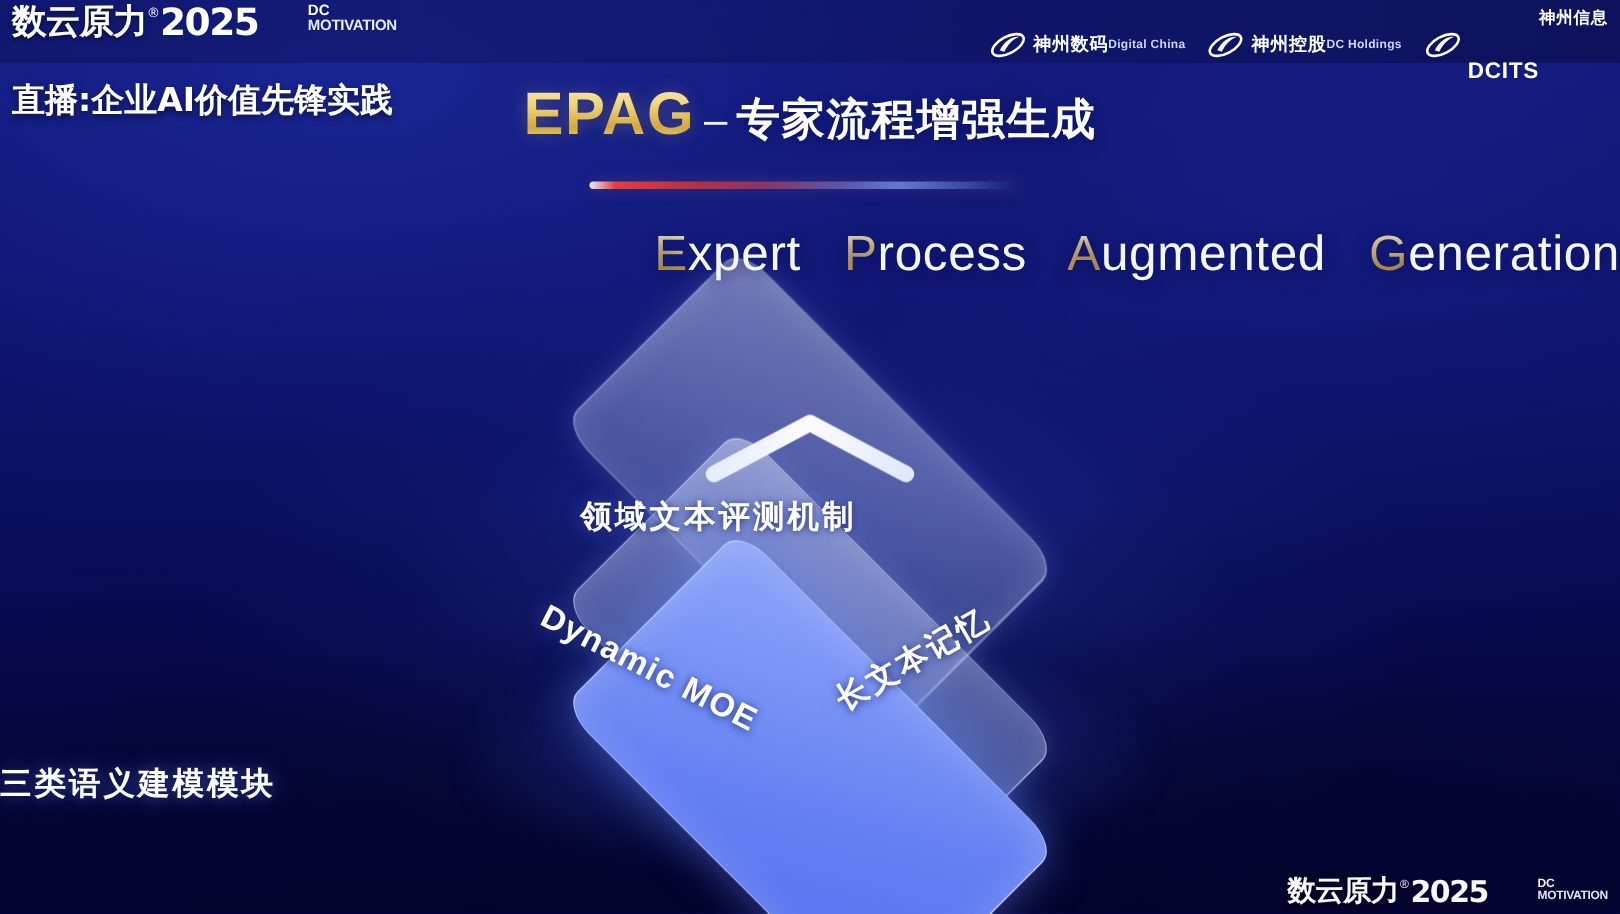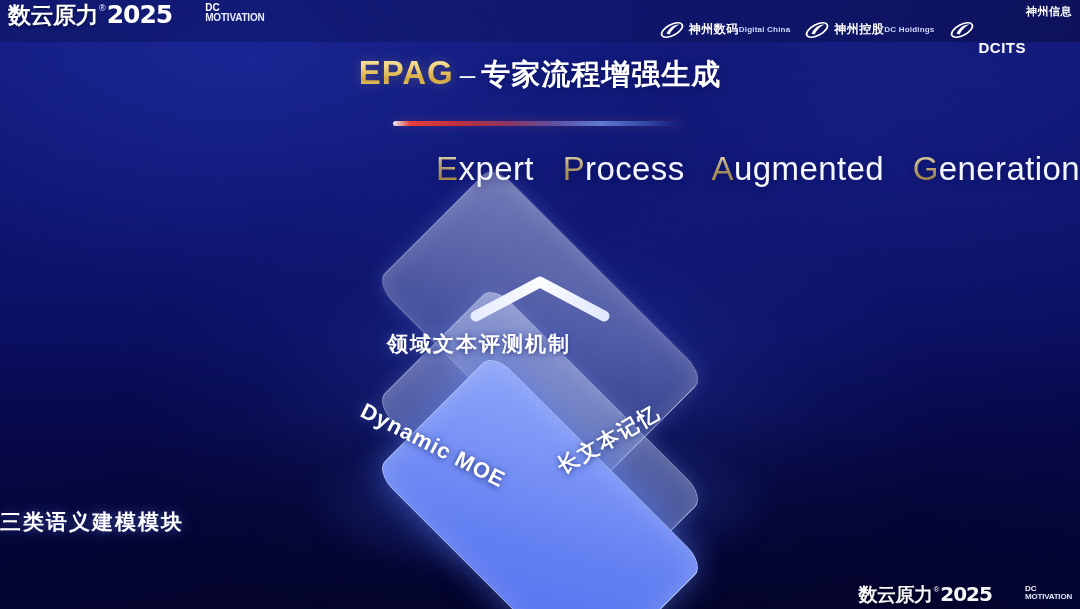--- a/index.html
+++ b/index.html
@@ -89,21 +89,21 @@
   .logo.dcits .txt .cn{ order:2; font-size:11px; color:#ffffff;}
   .logo.dcits .txt .en{ order:1; font-size:15px; color:#ffffff; letter-spacing:0.5px;margin-top:36px;}
 
   
   #epag-title{
     position:absolute; left:0; top:54px; width:1080px; z-index:7;
     text-align:center; white-space:nowrap;
   }
   #epag-title .epag{
     font-family:"Liberation Sans",sans-serif;
-    font-size:33px; font-weight:bold; letter-spacing:1px;
+    font-size:40px; font-weight:bold; letter-spacing:1px;
     background:linear-gradient(180deg,#fff3c4 0%,#f2d479 38%,#d2a63c 70%,#f6e39c 100%);
     -webkit-background-clip:text; background-clip:text; color:transparent;
     text-shadow:0 0 12px rgba(232,196,96,0.25);
     text-align:right;
   }
   #epag-title .dash{
     font-family:"Liberation Sans",sans-serif;
     font-size:28px; font-weight:normal; color:#f3f6ff; margin:0 6px;
   }
   #epag-title .cn{
@@ -293,20 +293,21 @@
   <div id="brand-lockup">
     <span class="brand-cn">数云原力</span>
     <span class="brand-reg">®</span>
     <span class="brand-year">2025</span>
     <span id="brand-dc">
       <span class="dc">DC</span>
       <span class="mot">MOTIVATION</span>
     </span>
   </div>
 
+  <div id="live-title">直播:企业AI价值先锋实践</div>
 
   <div id="partner-logos">
 
     <div class="logo">
       <svg class="mark" viewBox="0 0 52 48">
         <ellipse cx="26" cy="24" rx="23" ry="11" transform="rotate(-28 26 24)" fill="none" stroke="#ffffff" stroke-width="3.4"></ellipse>
         <path d="M15 31 C22 17, 33 12, 41 13 C33 16, 26 23, 21 33 Z" fill="#ffffff"></path>
       </svg>
       <span class="txt">
         <span class="cn">神州数码</span>

